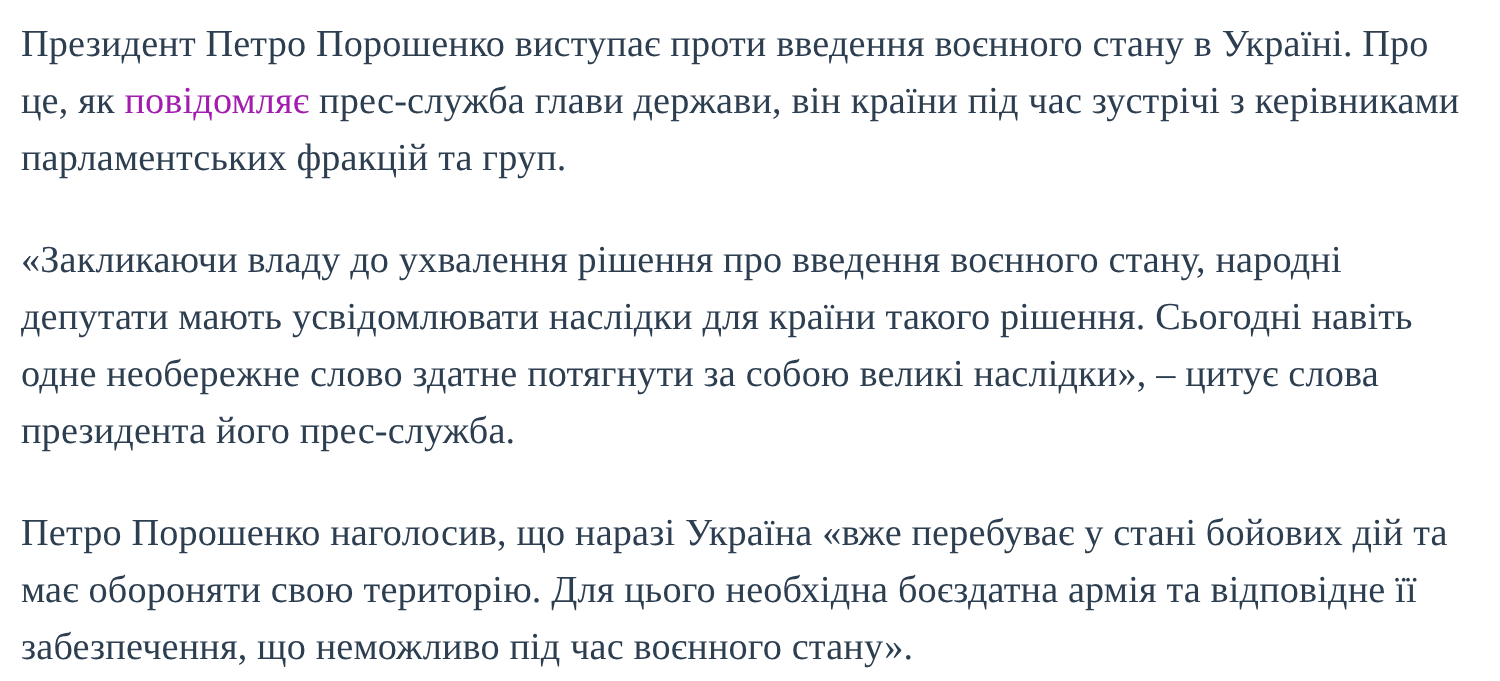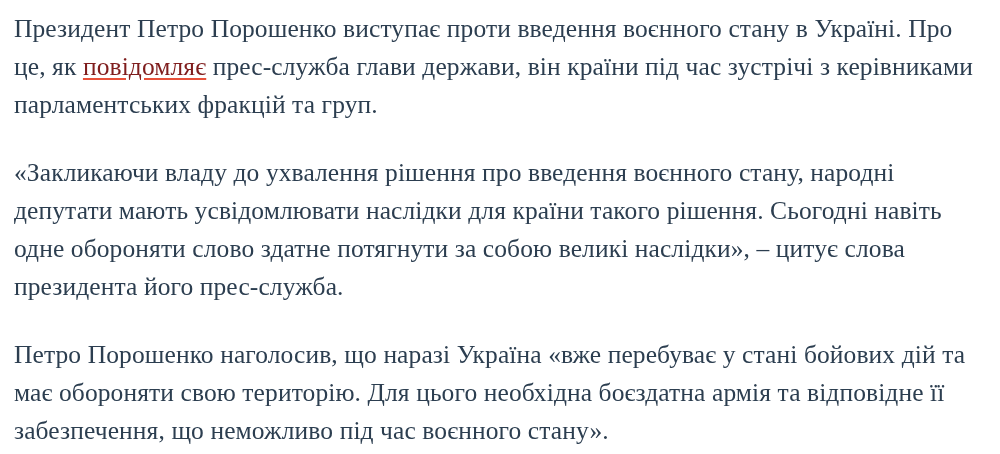--- a/index.html
+++ b/index.html
@@ -21,31 +21,30 @@
     color: #2c3e50;
     font-size: 25.5px;
     line-height: 38px;
     margin: 0 0 30px 0;
     letter-spacing: 0.1px;
   }
   .para:last-child {
     margin-bottom: 0;
   }
   .src-link {
-    color: #7f1d1d;
-    text-decoration: underline;
+    color: #a21caf;
     text-decoration-color: #e8503a;
     text-underline-offset: 3px;
     cursor: pointer;
   }
 </style>
 </head>
 <body>
 
 <div class="article">
 
   <p class="para"><span>Президент Петро Порошенко виступає проти введення воєнного стану в Україні. Про це, як </span><a class="src-link">повідомляє</a><span> прес-служба глави держави, він країни під час зустрічі з керівниками парламентських фракцій та груп.</span></p>
 
-  <p class="para">«Закликаючи владу до ухвалення рішення про введення воєнного стану, народні депутати мають усвідомлювати наслідки для країни такого рішення. Сьогодні навіть одне обороняти слово здатне потягнути за собою великі наслідки», – цитує слова президента його прес-служба.</p>
+  <p class="para">«Закликаючи владу до ухвалення рішення про введення воєнного стану, народні депутати мають усвідомлювати наслідки для країни такого рішення. Сьогодні навіть одне необережне слово здатне потягнути за собою великі наслідки», – цитує слова президента його прес-служба.</p>
 
   <p class="para">Петро Порошенко наголосив, що наразі Україна «вже перебуває у стані бойових дій та має обороняти свою територію. Для цього необхідна боєздатна армія та відповідне її забезпечення, що неможливо під час воєнного стану».</p>
 
 </div>
 
 </body></html>

